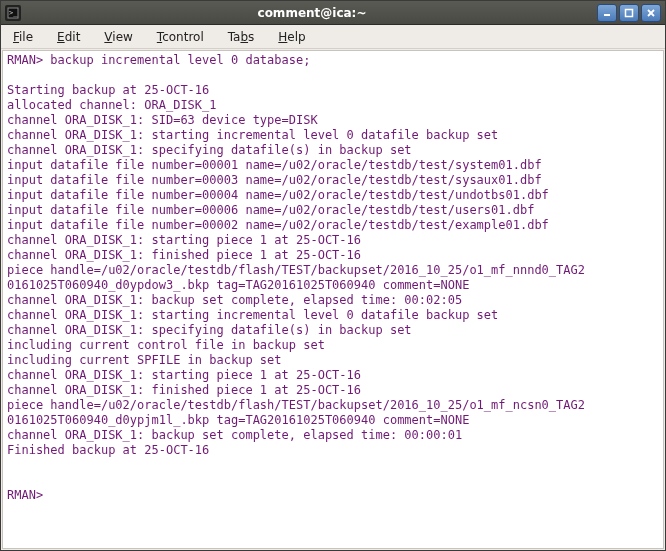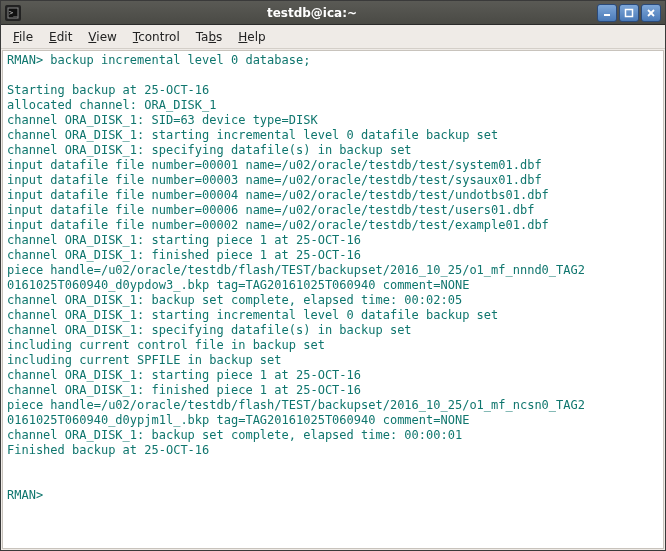--- a/index.html
+++ b/index.html
@@ -68,36 +68,36 @@
   }
   .titlebar .win-btn.close {
     background: linear-gradient(to bottom, #7ea7d8 0%, #4a7ab8 100%);
   }
   .menubar {
     height: 24px;
     background: #efebe7;
     display: flex;
     align-items: center;
     padding: 0 6px;
-    gap: 4px;
+    gap: 12px;
     border-bottom: 1px solid #d4cfc9;
   }
   .menubar .menu-item {
     padding: 2px 6px;
     cursor: pointer;
     font-size: 12px;
     color: #222;
   }
   .menubar .menu-item .accel {
     text-decoration: underline;
   }
   .terminal {
     flex: 1;
     background: #ffffff;
-    color: #0f766e;
+    color: #701a75;
     font-family: "DejaVu Sans Mono", "Liberation Mono", monospace;
     font-size: 12px;
     line-height: 15px;
     padding: 2px 4px;
     overflow: hidden;
     white-space: pre;
     border: 1px solid #c8c3bc;
     margin: 1px;
   }
   .terminal .line {
@@ -113,21 +113,21 @@
 <body>
 
 <div class="window">
   <div class="titlebar">
     <div class="app-icon">
       <svg width="12" height="12" viewBox="0 0 12 12">
           <rect x="1" y="1" width="10" height="10" fill="#111" stroke="#888" stroke-width="1"></rect>
           <text x="2" y="8" font-size="7" fill="#ccc" font-family="monospace">&gt;_</text>
         </svg>
     </div>
-    <div class="title">testdb@ica:~</div>
+    <div class="title">comment@ica:~</div>
     <div class="win-controls">
       <div class="win-btn">
         <svg width="10" height="10" viewBox="0 0 10 10">
             <line x1="2" y1="7" x2="8" y2="7" stroke="#fff" stroke-width="2"></line>
           </svg>
       </div>
       <div class="win-btn">
         <svg width="10" height="10" viewBox="0 0 10 10">
             <rect x="1.5" y="1.5" width="7" height="7" fill="none" stroke="#fff" stroke-width="1.5"></rect>
           </svg>

